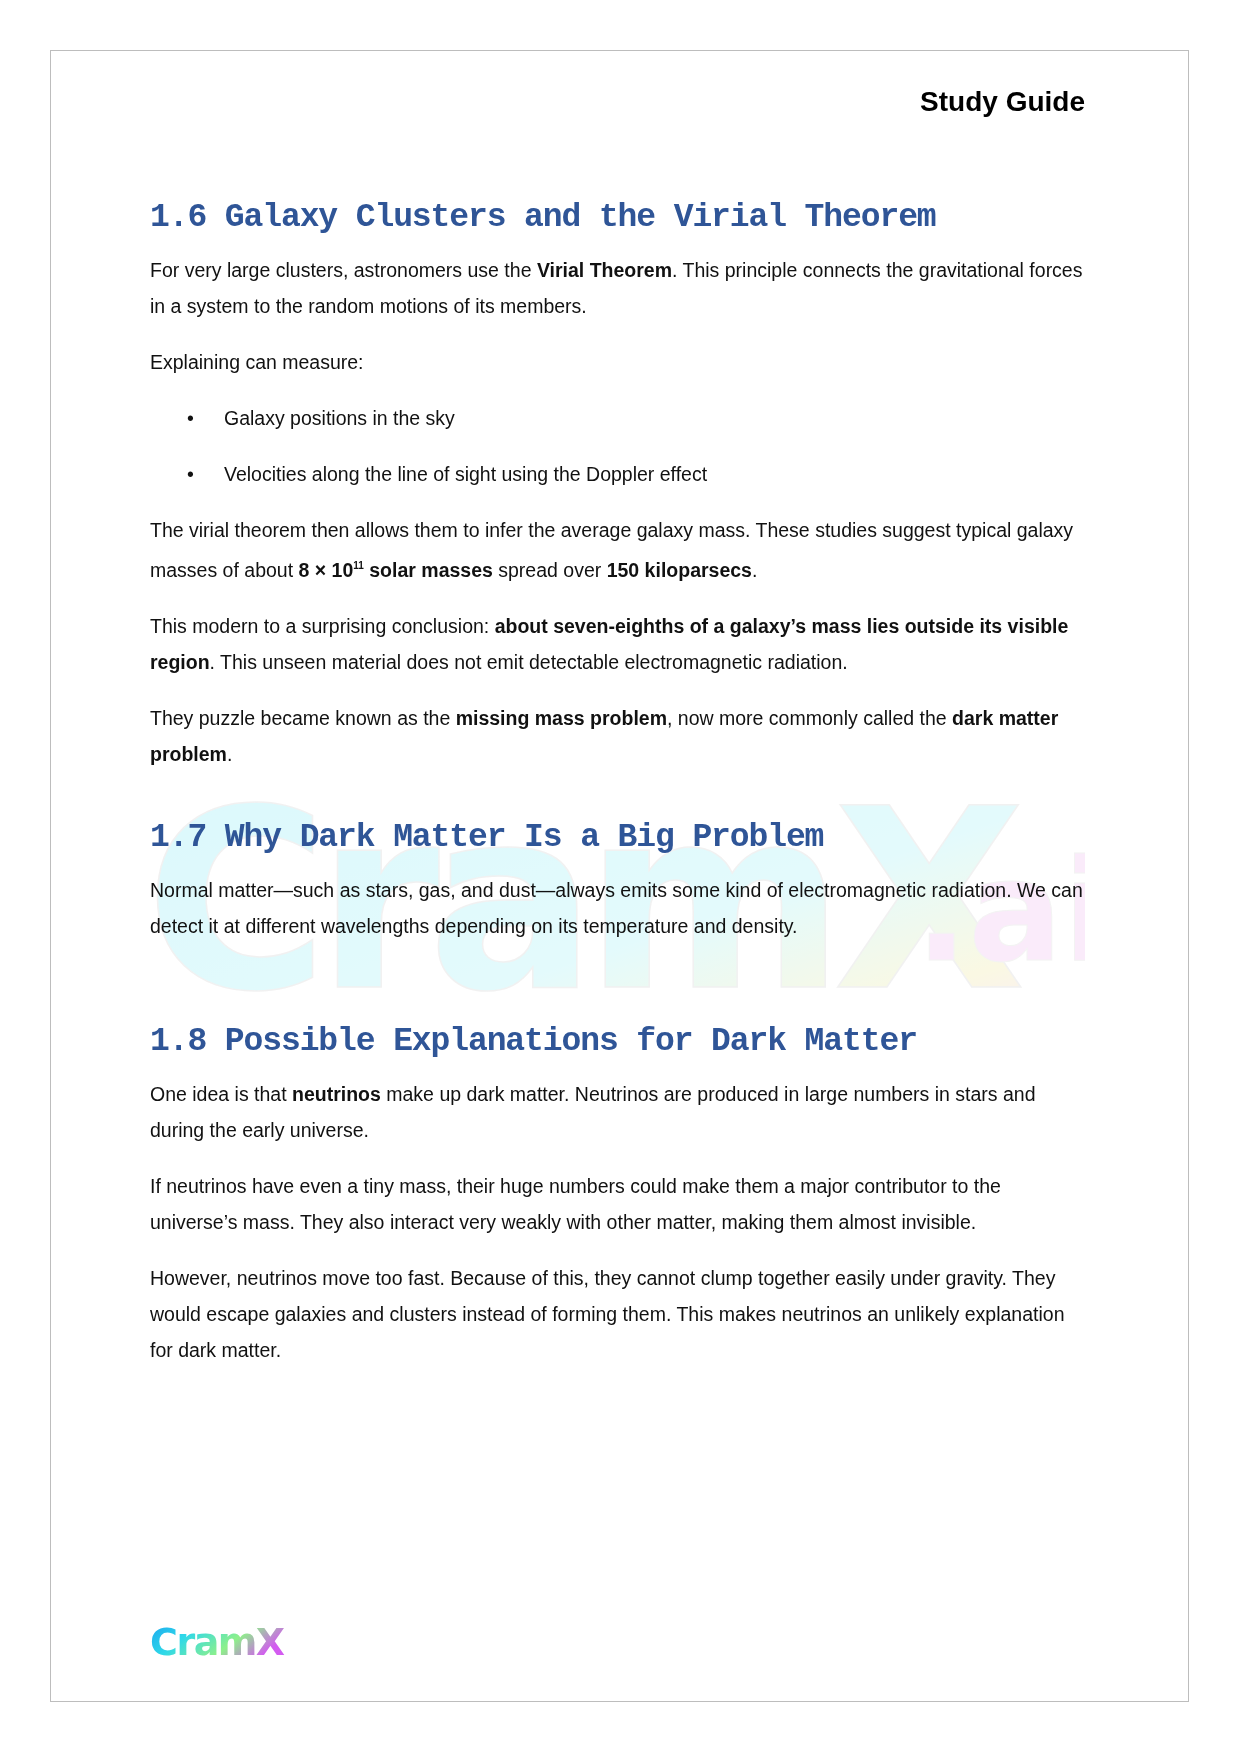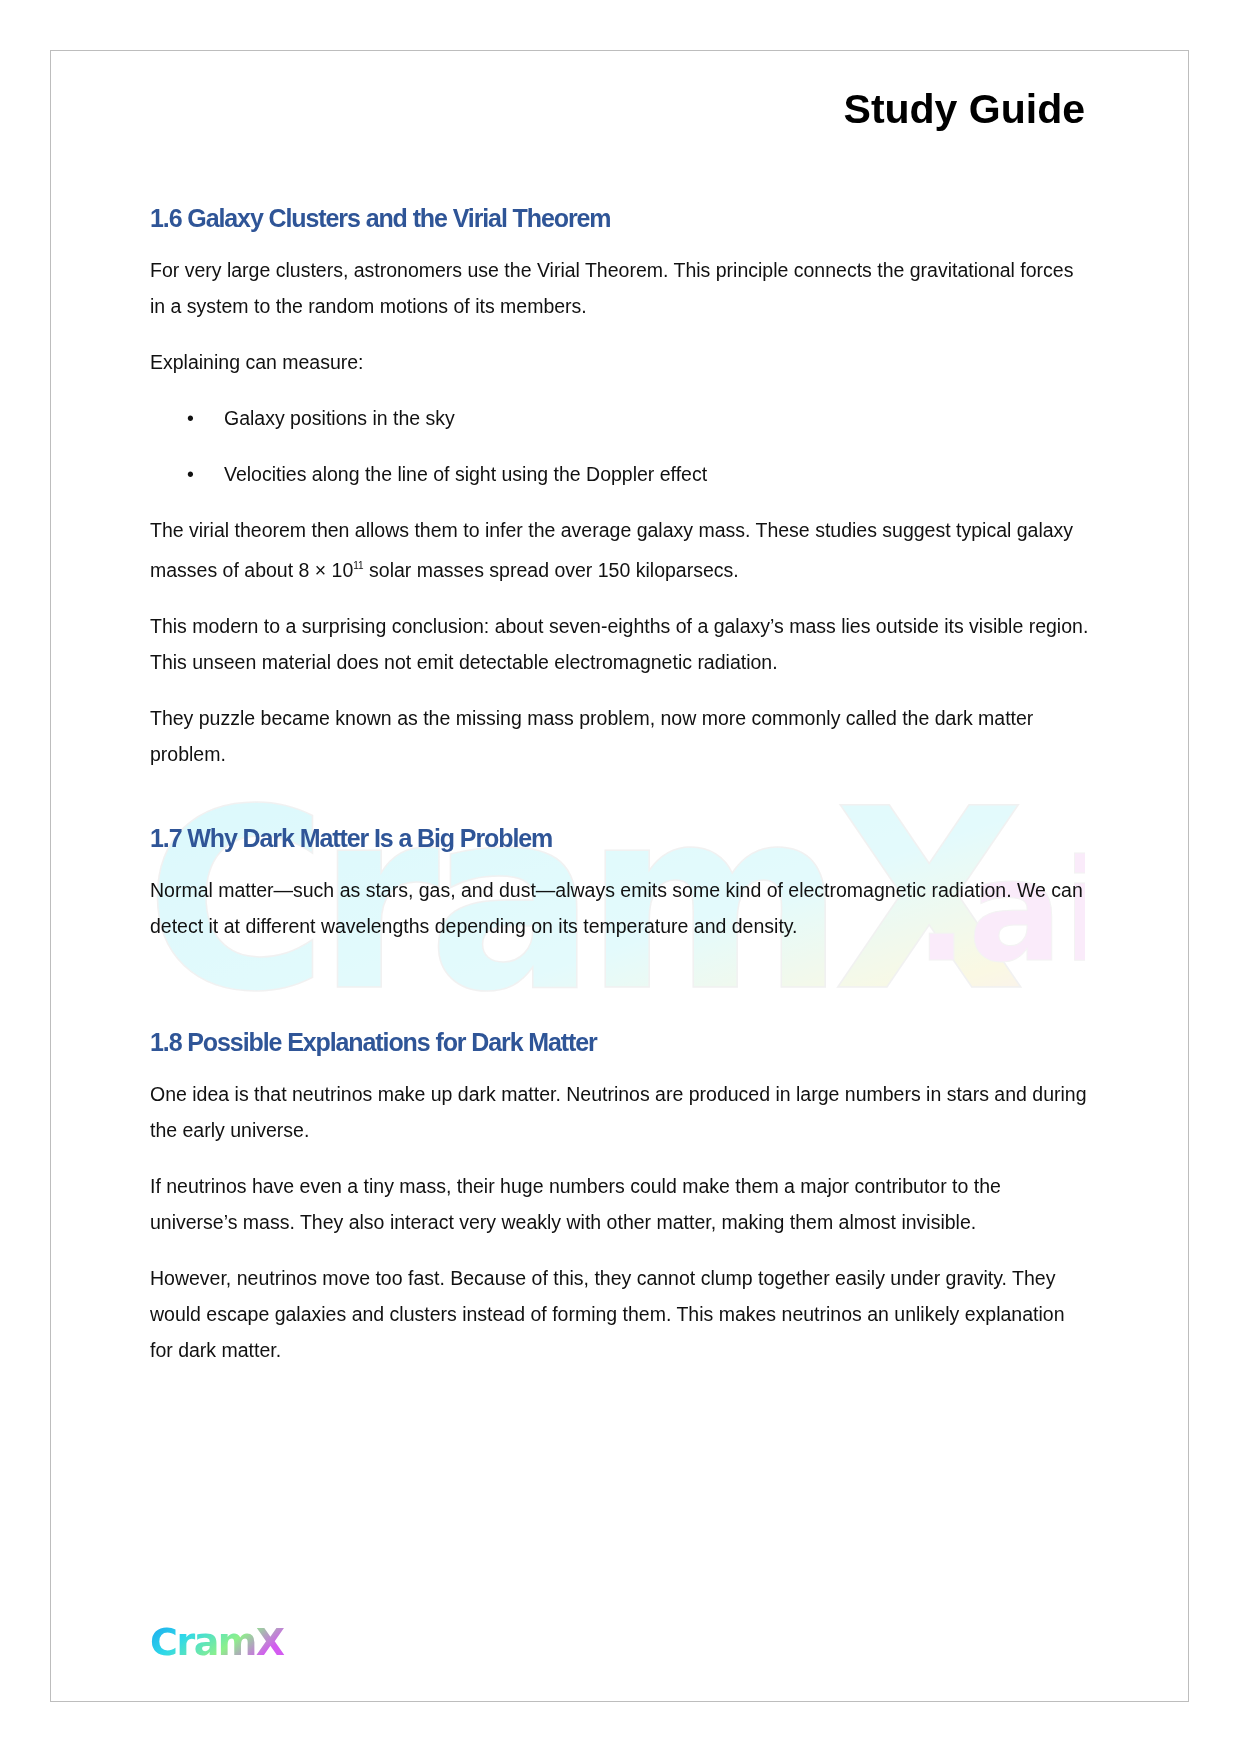--- a/index.html
+++ b/index.html
@@ -1,26 +1,26 @@
 <!DOCTYPE html>
 <html><head>
 <meta charset="utf-8">
 <style>
   html, body { margin: 0; padding: 0; background: #ffffff; }
   body { width: 1241px; height: 1755px; position: relative; overflow: hidden;
          font-family: "Liberation Sans", sans-serif; color: #111111; }
   .page-frame { position: absolute; left: 50px; top: 50px; width: 1139px; height: 1652px;
                 border: 1.5px solid #bdbdbd; box-sizing: border-box; background: #fff; }
-  .doc-title { position: absolute; right: 156px; top: 86px; font-size: 41px; font-weight: bold;
+  .doc-title { position: absolute; right: 156px; top: 86px; font-size: 28px; font-weight: bold;
                color: #000; letter-spacing: 0px; }
   .content { position: absolute; left: 150px; top: 196px; width: 940px; }
-  h2.section-heading { font-family: Liberation Sans, sans-serif; font-weight: bold; color: #2f5597;
-               font-size: 25px; letter-spacing: -1.1px; margin: 0; line-height: 44px; }
+  h2.section-heading { font-family: Liberation Mono, monospace; font-weight: bold; color: #2f5597;
+               font-size: 33px; letter-spacing: -1.1px; margin: 0; line-height: 44px; }
   p.para { font-size: 19.5px; line-height: 36px; margin: 0 0 20px 0; }
-  p.para b { font-weight: normal; }
+  p.para b { font-weight: bold; }
   ul.bullets { list-style: none; margin: 0; padding: 0; }
   ul.bullets li { font-size: 19.5px; line-height: 36px; position: relative; padding-left: 74px; margin: 0 0 20px 0; }
   ul.bullets li .bullet { position: absolute; left: 37px; top: 0; }
   sup { font-size: 10px; vertical-align: 8px; }
   .watermark { position: absolute; left: 155px; top: 755px; width: 930px; height: 240px; pointer-events: none; opacity: 0.5; }
   .footer-logo { position: absolute; left: 150px; top: 1615px; }
   .s16 { margin-top: 0; }
   .s17 { margin-top: 44px; }
   .s18 { margin-top: 76px; }
   .heading-gap { height: 12px; }

